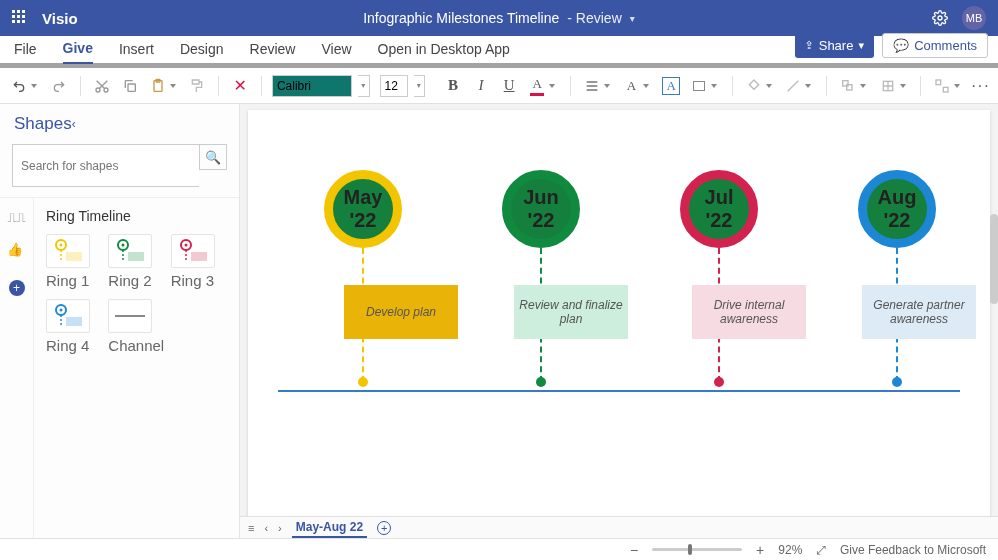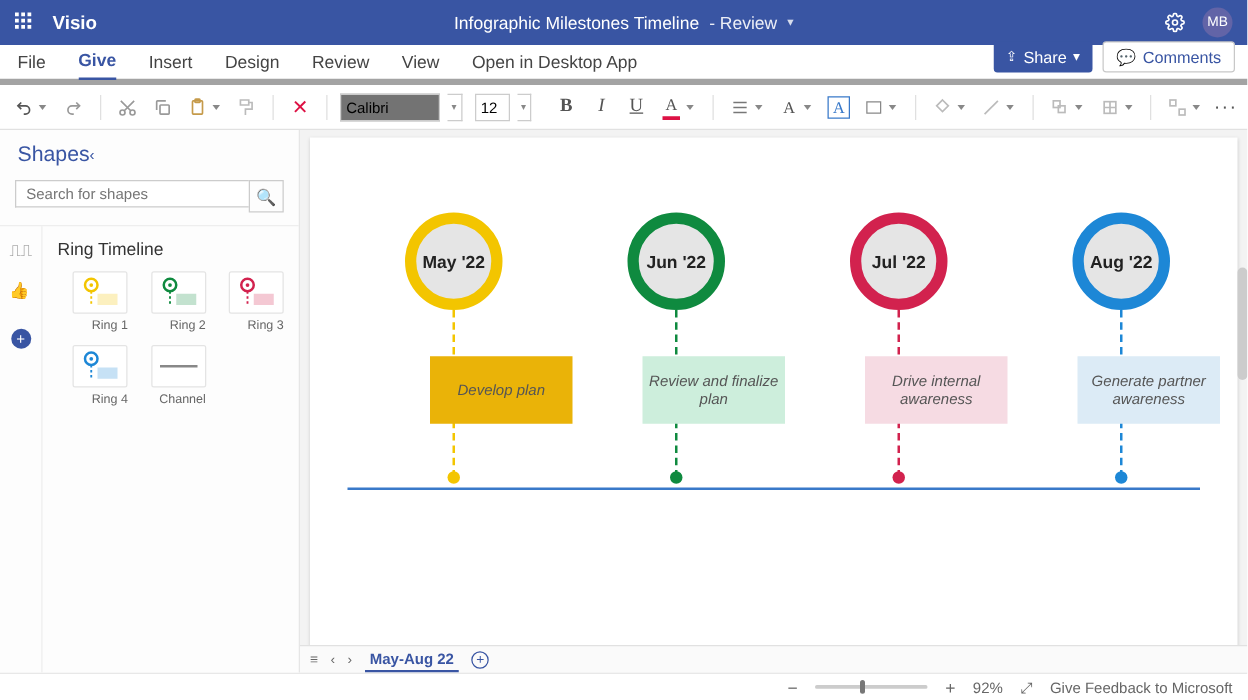--- a/index.html
+++ b/index.html
@@ -25,58 +25,58 @@
   .menubar .right-btns { position:absolute; right:10px; bottom:5px; display:flex; gap:8px; }
   .btn-share { background:#3955a3; color:#fff; border:none; border-radius:3px; padding:4px 10px; font-size:13px; display:flex; align-items:center; gap:5px; cursor:pointer;}
   .btn-share .sico { font-size:11px;}
   .btn-comments { background:#fff; color:#3955a3; border:1px solid #c8c8c8; border-radius:3px; padding:4px 10px; font-size:13px; display:flex; align-items:center; gap:5px; cursor:pointer;}
 
   
   .ribbon { height: 36px; border-bottom: 1px solid #e1e1e1; display:flex; align-items:center; padding: 0 8px; gap:6px; color:#555; }
   .ribbon .tbtn { min-width:22px; height:22px; display:flex; align-items:center; justify-content:center; cursor:pointer; border-radius:2px; position:relative;}
   .ribbon .sep { width:1px; height:20px; background:#e0e0e0; margin:0 4px; }
   .ribbon .dd::after { content:""; border-left:3px solid transparent; border-right:3px solid transparent; border-top:4px solid #888; position:absolute; right:-7px; top:9px;}
-  .ribbon input.font { width:80px; height:22px; border:1px solid #ccc; padding:0 4px; font-size:12px; background:#737373;}
+  .ribbon input.font { width:80px; height:22px; border:1px solid #ccc; padding:0 4px; font-size:12px; background:#0f766e;}
   .ribbon input.size { width:28px; height:22px; border:1px solid #ccc; padding:0 4px; font-size:12px; background:#fff; margin-left:4px;}
   .ribbon .chevsel { width:14px; height:22px; border:1px solid #ccc; border-left:none; display:flex; align-items:center; justify-content:center; font-size:8px; color:#888; cursor:pointer;}
   .ribbon svg { width:16px; height:16px; }
   .ribbon .txtbtn { font-size:15px; font-family:"Times New Roman",serif; }
   .ribbon .more { font-size:16px; letter-spacing:1px; cursor:pointer;}
 
   
   .main { display:flex; height: calc(560px - 36px - 32px - 36px - 22px); }
 
   
   .shapes-panel { width: 240px; border-right:1px solid #e6e6e6; background:#fdfdfd; display:flex; flex-direction:column; }
   .shapes-header { display:flex; align-items:center; padding: 10px 14px 6px; font-size:17px; color:#3955a3; }
   .shapes-header .chev { font-size:12px; cursor:pointer;}
   .shapes-search { display:flex; padding: 4px 12px 10px; gap:0; }
-  .shapes-search input { flex:1; border:1px solid #ccc; border-right:none; height:22px; padding:0 8px; font-size:12px; }
+  .shapes-search input { flex:1; border:1px solid #ccc; border-right:none; height:43px; padding:0 8px; font-size:12px; }
   .shapes-search .go { width:28px; height:26px; border:1px solid #ccc; display:flex; align-items:center; justify-content:center; cursor:pointer; font-size:13px;}
   .shapes-body { display:flex; border-top:1px solid #eee; flex:1;}
   .shapes-rail { width:34px; border-right:1px solid #eee; display:flex; flex-direction:column; align-items:center; gap:14px; padding-top:12px;}
   .shapes-rail .ricon { width:18px; height:18px; cursor:pointer; color:#3955a3;}
   .shapes-rail .ricon.inactive { color:#888;}
   .shapes-rail .add { width:16px; height:16px; border-radius:50%; background:#3955a3; color:#fff; font-size:12px; display:flex; align-items:center; justify-content:center; cursor:pointer; margin-top:6px;}
   .shapes-list { flex:1; padding:10px 12px; }
   .shapes-list .stencil-name { font-size:14px; color:#333; margin-bottom:10px; }
   .shapes-grid { display:grid; grid-template-columns: repeat(3, 1fr); gap:10px 6px;}
-  .shape-cell { display:flex; flex-direction:column; align-items:flex-end; gap:4px; font-size:10px; color:#666; cursor:pointer;}
+  .shape-cell { display:flex; flex-direction:column; align-items:flex-start; gap:4px; font-size:15px; color:#666; cursor:pointer;}
   .shape-thumb { width:44px; height:34px; background:#fff; border:1px solid #e4e4e4; border-radius:2px; display:flex; align-items:center; justify-content:center;}
 
   
   .canvas-wrap { flex:1; background:#f3f3f3; position:relative; overflow:hidden;}
   .canvas { position:absolute; left:8px; top:6px; right:8px; bottom:10px; background:#fff; box-shadow:0 1px 3px rgba(0,0,0,.15);}
   .v-scroll { position:absolute; right:0; top:110px; width:8px; height:90px; background:#ccc; border-radius:4px;}
   .h-scroll { position:absolute; left:50%; transform:translateX(-50%); bottom:2px; height:6px; width:130px; background:#bbb; border-radius:3px;}
 
   .timeline { position:absolute; left:30px; right:30px; top:60px; height:240px;}
   .axis { position:absolute; left:0; right:0; top:220px; height:2px; background:#3979c9; }
   .milestone { position:absolute; top:0; width:170px; text-align:center;}
-  .ring { width:78px; height:78px; border-radius:50%; border:9px solid; background:#e5e5e5; margin:0 auto; display:flex; align-items:center; justify-content:center; font-weight:700; font-size:14px; color:#222;}
+  .ring { width:78px; height:78px; border-radius:50%; border:9px solid; background:#15803d; margin:0 auto; display:flex; align-items:center; justify-content:center; font-weight:700; font-size:20px; color:#222;}
   .stem { width:0; border-left:2px dashed; height:134px; margin:0 auto;}
   .dot { width:10px; height:10px; border-radius:50%; margin:-5px auto 0; position:relative; z-index:2;}
   .note { position:absolute; top:115px; width:114px; height:54px; font-style:italic; font-size:12px; display:flex; align-items:center; justify-content:center; text-align:center; color:#555; padding:4px;}
 
   
   .c-yellow .ring { border-color:#f3c500; } .c-yellow .stem { border-color:#f3c500;} .c-yellow .dot{background:#f3c500;} .c-yellow .note{background:#eab308; left:66px;}
   .c-green  .ring { border-color:#0f8a3f; } .c-green  .stem { border-color:#0f8a3f;} .c-green  .dot{background:#0f8a3f;} .c-green  .note{background:#cdeedc; left:58px;}
   .c-pink   .ring { border-color:#d2224e; } .c-pink   .stem { border-color:#d2224e;} .c-pink   .dot{background:#d2224e;} .c-pink   .note{background:#f6dbe3; left:58px;}
   .c-blue   .ring { border-color:#1d87d6; } .c-blue   .stem { border-color:#1d87d6;} .c-blue   .dot{background:#1d87d6;} .c-blue   .note{background:#dcebf6; left:50px;}
 

